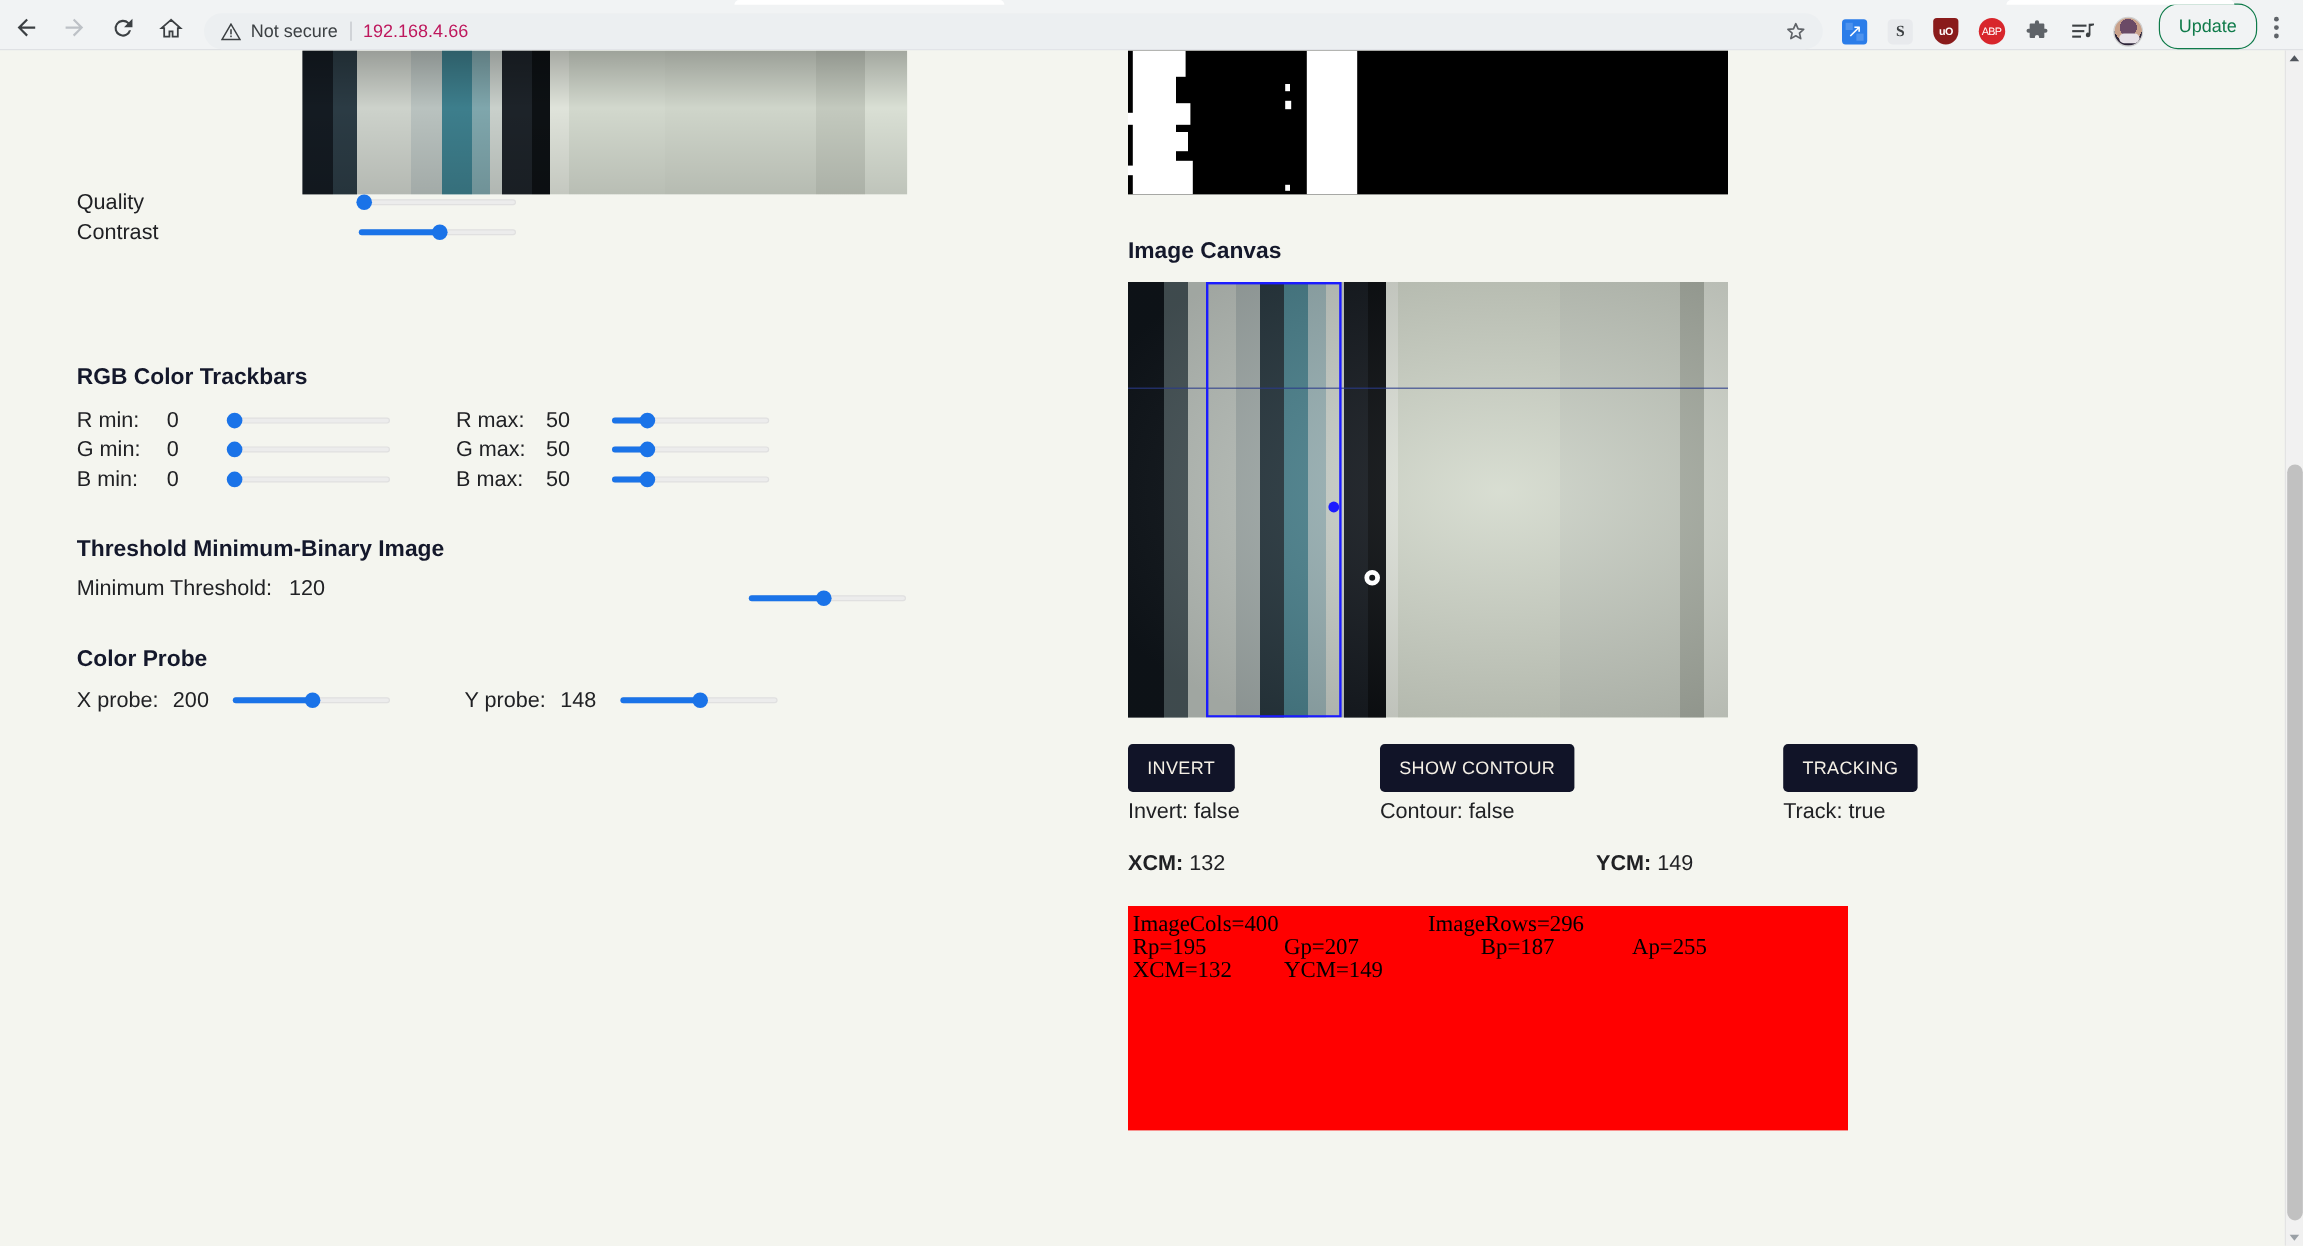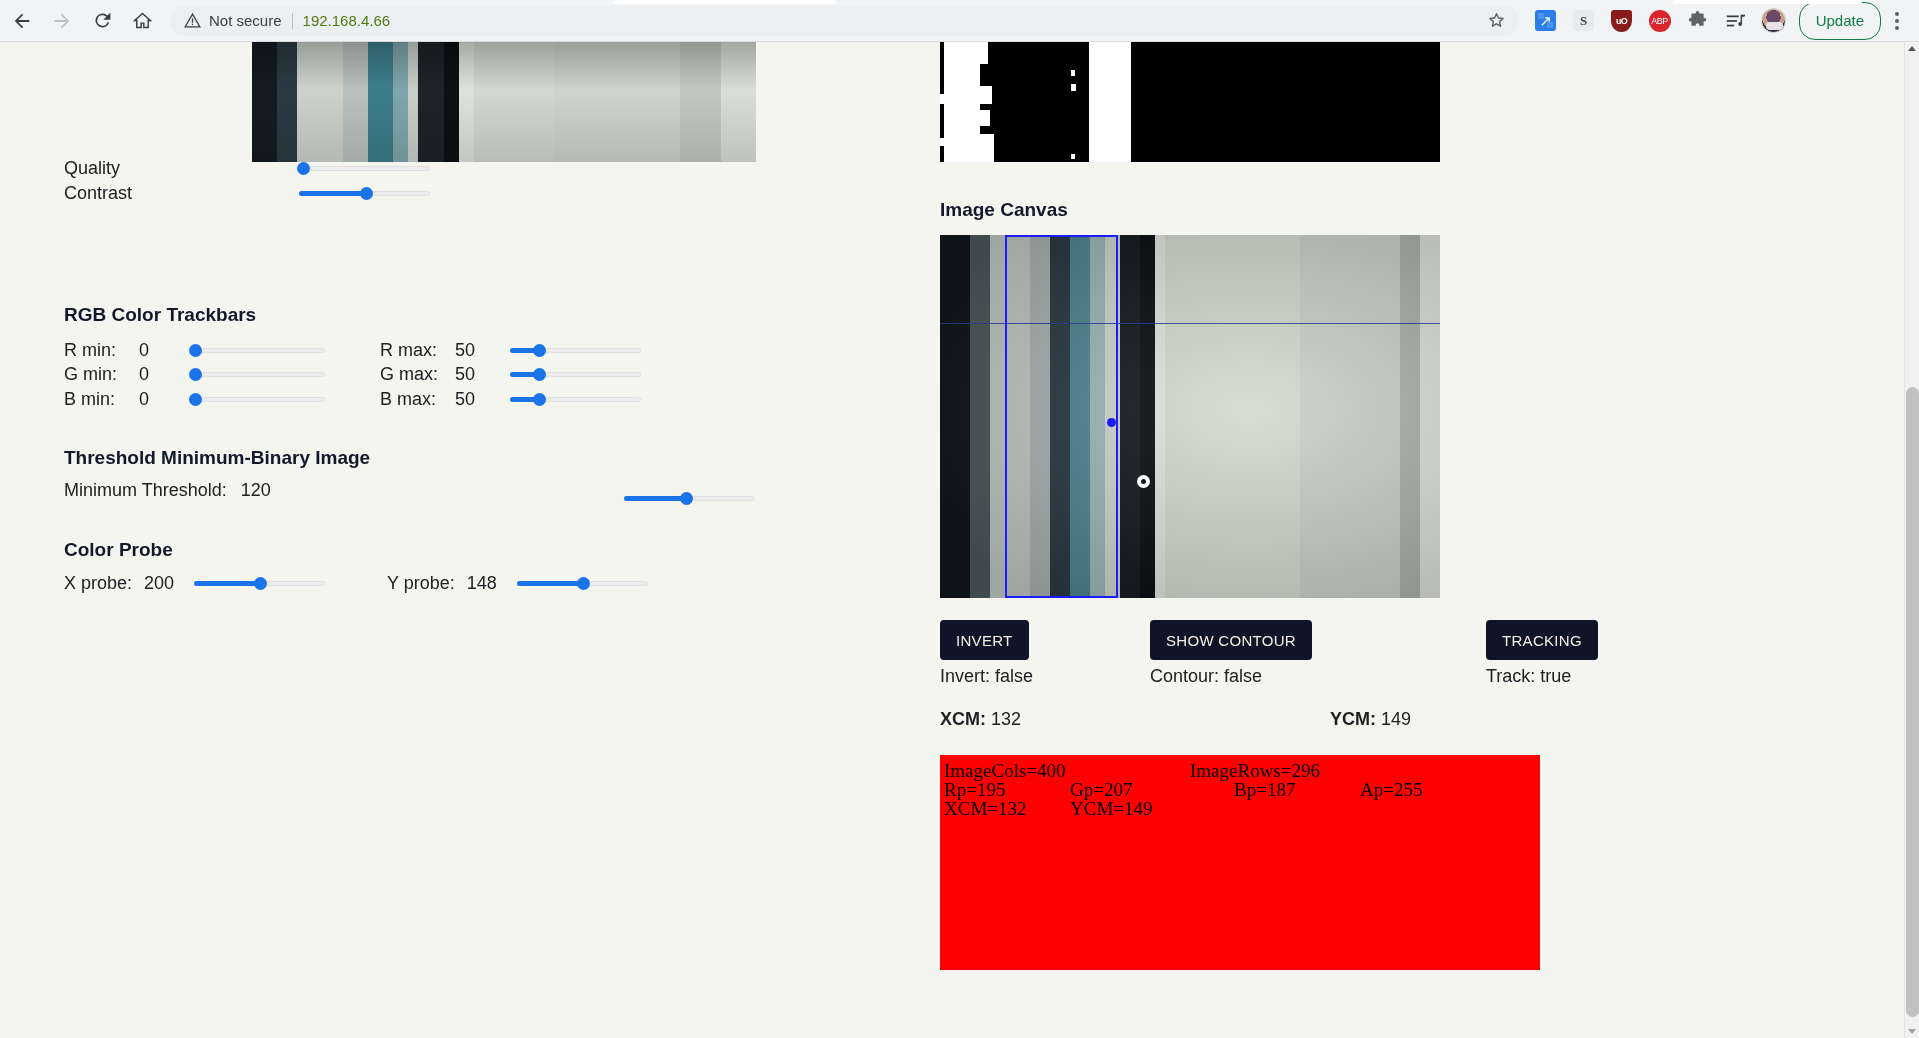--- a/index.html
+++ b/index.html
@@ -9,21 +9,21 @@
     background: #f4f5ef;
     overflow: hidden;
   }
 
   
   #browser-chrome {
     position: absolute; top: 0; left: 0;
     width: 1919px; height: 42px;
     background: #f1f3f4;
     border-bottom: 1px solid #dadce0;
-    display: flex; align-items: center;
+    display: flex; align-items: flex-end;
   }
   .tabstrip-remnant {
     position: absolute; top: 0; left: 612px; width: 225px; height: 4px;
     background: #ffffff; border-radius: 8px 8px 0 0;
   }
   .tabstrip-remnant2 {
     position: absolute; top: 0; left: 1672px; width: 190px; height: 4px;
     background: #ffffff; border-radius: 8px 8px 0 0;
   }
   .nav-btn {
@@ -45,21 +45,21 @@
     cursor: text;
     min-width: 0;
   }
   .warn-icon { margin-right: 8px; display: flex; align-items: center; }
   .notsecure {
     font-size: 15px; color: #3c4043; white-space: nowrap;
   }
   .url-sep {
     width: 1px; height: 16px; background: #bdc1c6; margin: 0 10px;
   }
-  .url-text { font-size: 15px; color: #4d7c0f; white-space: nowrap; }
+  .url-text { font-size: 15px; color: #be185d; white-space: nowrap; }
   .star-wrap { margin-left: auto; padding-right: 4px; display: flex; align-items: center; cursor: pointer; }
 
   .ext-icon {
     width: 30px; height: 30px; margin: 0 4px;
     display: flex; align-items: center; justify-content: center;
     flex: 0 0 auto; cursor: pointer; position: relative;
   }
   .ic-resize {
     width: 21px; height: 21px; background: #2b7de9; border-radius: 3px;
     position: relative;
@@ -293,21 +293,21 @@
   #st-invert { left: 0; }
   #st-contour { left: 210px; }
   #st-track { left: 546px; }
 
   #cm-row { position: absolute; left: 0; top: 667px; width: 560px; font-size: 18px; color: #202124; }
   #cm-row .k { font-weight: bold; }
   #xcm-wrap { position: absolute; left: 0; }
   #ycm-wrap { position: absolute; left: 390px; }
 
   #red-box {
-    position: absolute; left: 0; top: 713px; width: 600px; height: 215px;
+    position: absolute; left: 0; top: 713px; width: 600px; height: 187px;
     background: #ff0000; padding: 6px 4px;
     font-family: "Liberation Serif", serif;
     font-size: 19px; color: #000; line-height: 1.0;
   }
   .rb-line { display: flex; white-space: pre; }
   .rb-c1 { width: 246px; }
   .rb-c2 { width: 126px; }
   .rb-c3 { width: 164px; }
 </style>
 </head>

